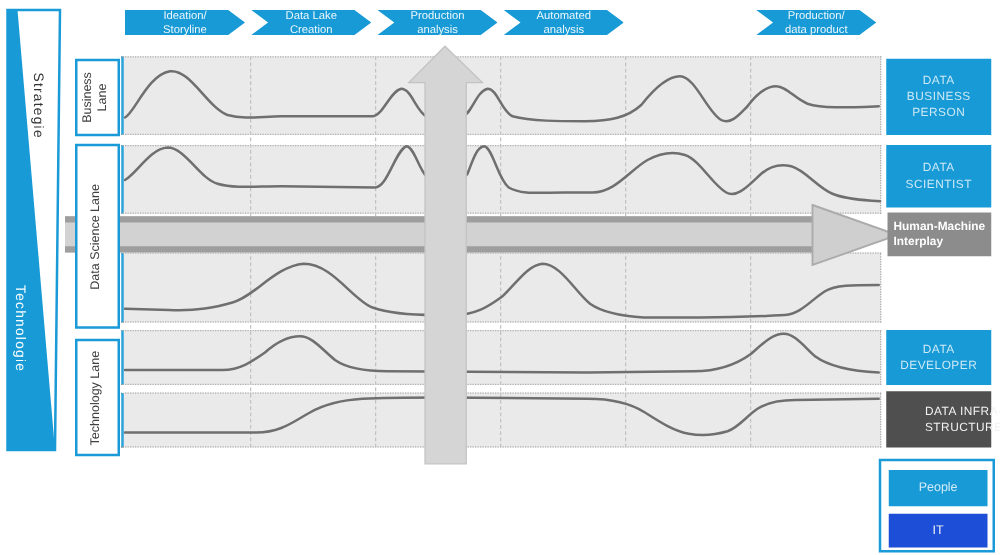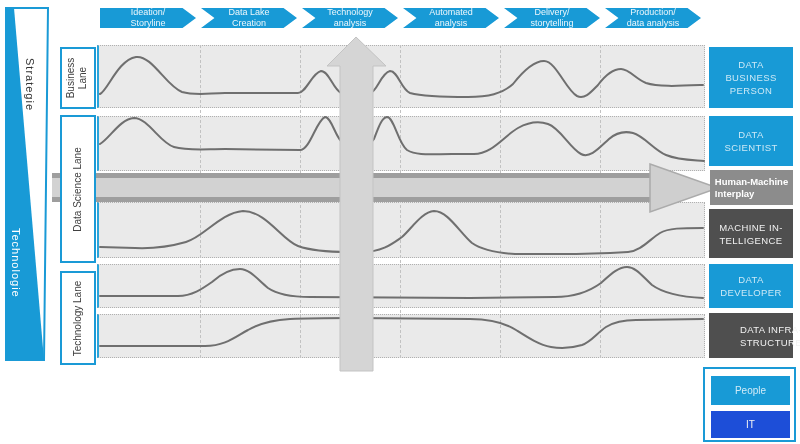--- a/index.html
+++ b/index.html
@@ -123,48 +123,44 @@
     <polygon points="6,8 48,8 44,360 6,360" fill="#ffffff" stroke="#1a9ad6" stroke-width="2"></polygon>
     <polygon points="6,8 14,8 44,360 6,360" fill="#189ad6"></polygon>
   </svg>
   <div class="vtext-cw" style="left:24px; top:58px; color:#333333;">Strategie</div>
   <div class="vtext-cw" style="left:10px; top:228px; color:#ffffff;">Technologie</div>
 
   <div class="chevron first" style="left:100px"><span>Ideation/
 Storyline</span></div>
   <div class="chevron" style="left:201px"><span>Data Lake
 Creation</span></div>
-  <div class="chevron" style="left:302px"><span>Technology
+  <div class="chevron" style="left:302px"><span>Production
 analysis</span></div>
   <div class="chevron" style="left:403px"><span>Automated
 analysis</span></div>
-  <div class="chevron" style="left:504px"><span>Delivery/
-storytelling</span></div>
   <div class="chevron" style="left:605px"><span>Production/
-data analysis</span></div>
+data product</span></div>
 
   <div class="lane-label-box" style="top:47px; height:62px;"></div>
   <div class="lane-label" style="left:48px; top:65px; width:60px; height:26px;">Business
 Lane</div>
 
   <div class="lane-label-box" style="top:115px; height:148px;"></div>
   <div class="lane-label" style="left:8px; top:183px; width:140px; height:13px;">Data Science Lane</div>
 
   <div class="lane-label-box" style="top:271px; height:94px;"></div>
   <div class="lane-label" style="left:28px; top:312px; width:100px; height:13px;">Technology Lane</div>
 
   <div class="role-box role-people" style="top:47px; height:61px;">DATA
 BUSINESS
 PERSON</div>
   <div class="role-box role-people" style="top:116px; height:50px;">DATA
 SCIENTIST</div>
   <div class="role-interplay" style="top:170px; height:35px;">Human-Machine
 Interplay</div>
-  <div class="role-box role-it" style="top:209px; height:49px;">MACHINE IN-
-TELLIGENCE</div>
   <div class="role-box role-people" style="top:264px; height:44px;">DATA
 DEVELOPER</div>
   <div class="role-box role-it" style="top:313px; height:45px;padding-left:40px;">DATA INFRA-
 STRUCTURE</div>
 
   <div class="legend">
     <div class="legend-item legend-people">People</div>
     <div class="legend-item legend-it">IT</div>
   </div>
 

